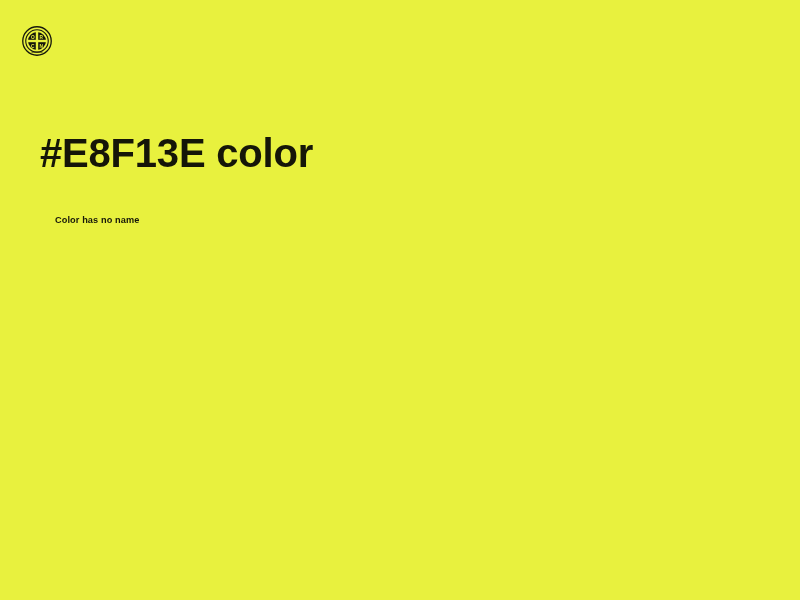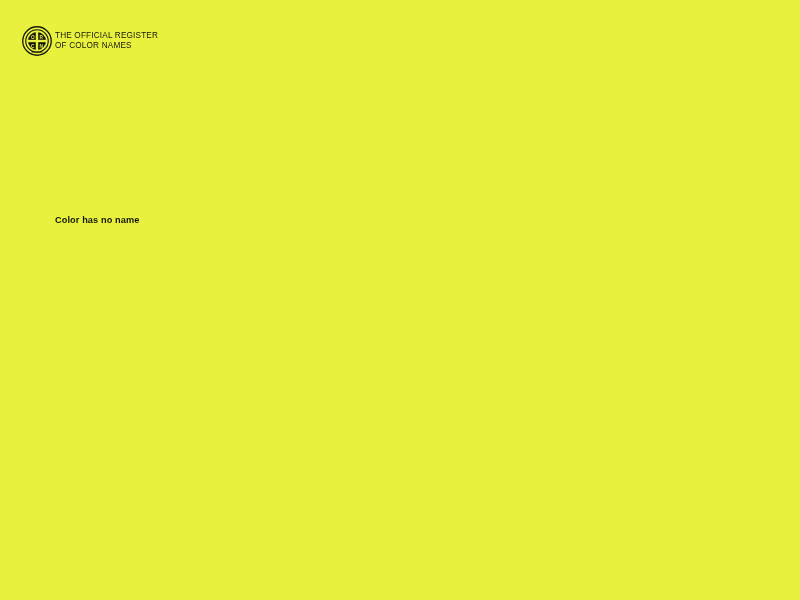--- a/index.html
+++ b/index.html
@@ -90,22 +90,19 @@
         <circle cx="30" cy="30" r="18" fill="#16170c"></circle>
         <rect x="27.6" y="10" width="4.8" height="40" fill="#E8F13E"></rect>
         <rect x="10" y="27.6" width="40" height="4.8" fill="#E8F13E"></rect>
         <text x="21.5" y="26.6" fill="#E8F13E" font-family="Liberation Sans, sans-serif" font-size="9.5" font-weight="bold" text-anchor="middle">O</text>
         <text x="38.5" y="26.6" fill="#E8F13E" font-family="Liberation Sans, sans-serif" font-size="9.5" font-weight="bold" text-anchor="middle">R</text>
         <text x="21.5" y="43.2" fill="#E8F13E" font-family="Liberation Sans, sans-serif" font-size="9.5" font-weight="bold" text-anchor="middle">C</text>
         <text x="38.5" y="43.2" fill="#E8F13E" font-family="Liberation Sans, sans-serif" font-size="9.5" font-weight="bold" text-anchor="middle">N</text>
         <path d="M19 52 L41 52" stroke="#16170c" stroke-width="2" fill="none"></path>
       </svg>
     </span>
-    <span class="brand-text">
-      <span class="line">THE OFFICIAL REGISTER</span>
-      <span class="line">OF COLOR NAMES</span>
-    </span>
   </div>
 
+  <h1 class="headline">#E8F13E color</h1>
 
   <p class="subline">Color has no name</p>
 
 </div>
 
 </body></html>

